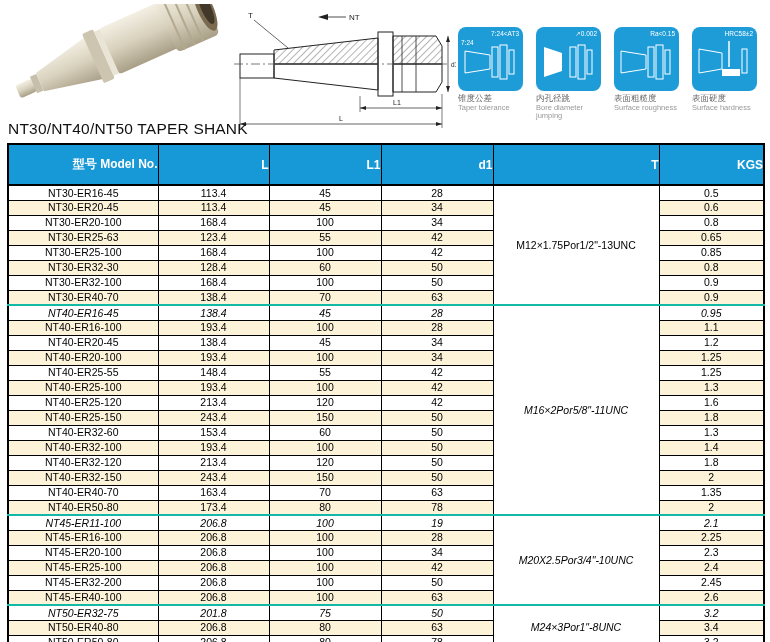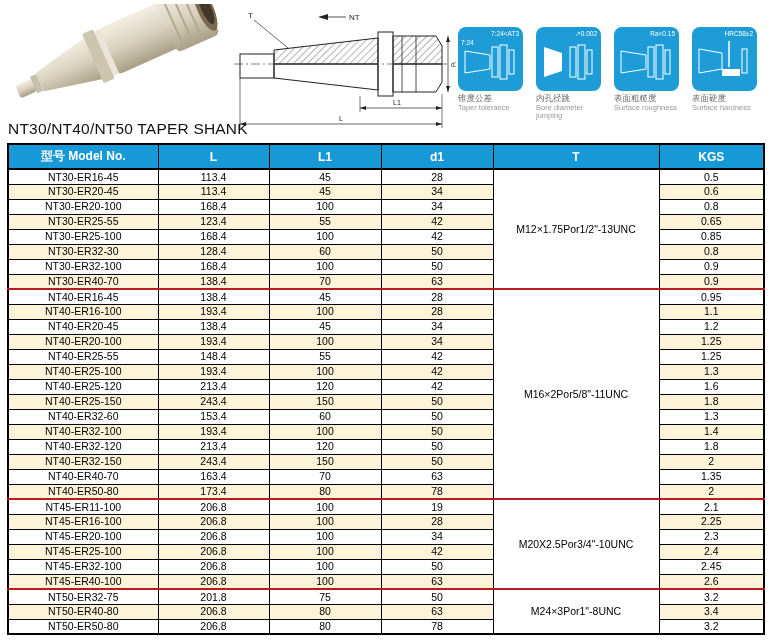--- a/index.html
+++ b/index.html
@@ -32,32 +32,32 @@
   }
 
   
   table.spec {
     position:absolute; left:7px; top:143px; width:756px;
     border-collapse:collapse; table-layout:fixed;
     border:2px solid #000;
   }
   .spec th {
     background:#1798d7; color:#fff; font-size:12px; font-weight:bold;
-    height:25px; border:1px solid #000; border-bottom:2px solid #000;
-    text-align:center; vertical-align:middle;
+    height:41px; border:1px solid #000; border-bottom:2px solid #000;
+    text-align:right; vertical-align:middle;
   }
   .spec td {
     font-size:10.5px; height:15px; line-height:1;
     border:1px solid #000; text-align:center; vertical-align:middle;
     padding:0 2px; white-space:nowrap; overflow:hidden;
   }
   .spec td.cream { background:#fcf3d8; }
   .spec td.white { background:#ffffff; }
   .spec td.t-cell { background:#ffffff; font-size:10.5px; }
-  .spec tr.group-start td { border-top:2px solid #b91c1c; }
+  .spec tr.group-start td { border-top:2px solid #14b8a6;font-style:italic; }
 
   .col-model { width:150px; } .col-l { width:111px; } .col-l1 { width:112px; }
   .col-d1 { width:112px; } .col-t { width:166px; } .col-kgs { width:105px; }
 </style>
 </head>
 <body>
 
 <div class="photo">
   <svg width="218" height="118" viewBox="0 0 218 118">
     <defs>
@@ -237,21 +237,21 @@
         <td class="cream">0.6</td>
       </tr>
       <tr>
         <td class="white">NT30-ER20-100</td>
         <td class="white">168.4</td>
         <td class="white">100</td>
         <td class="white">34</td>
         <td class="white">0.8</td>
       </tr>
       <tr>
-        <td class="cream">NT30-ER25-55</td>
+        <td class="cream">NT30-ER25-63</td>
         <td class="cream">123.4</td>
         <td class="cream">55</td>
         <td class="cream">42</td>
         <td class="cream">0.65</td>
       </tr>
       <tr>
         <td class="white">NT30-ER25-100</td>
         <td class="white">168.4</td>
         <td class="white">100</td>
         <td class="white">42</td>
@@ -400,21 +400,21 @@
         <td class="white">2.3</td>
       </tr>
       <tr>
         <td class="cream">NT45-ER25-100</td>
         <td class="cream">206.8</td>
         <td class="cream">100</td>
         <td class="cream">42</td>
         <td class="cream">2.4</td>
       </tr>
       <tr>
-        <td class="white">NT45-ER32-100</td>
+        <td class="white">NT45-ER32-200</td>
         <td class="white">206.8</td>
         <td class="white">100</td>
         <td class="white">50</td>
         <td class="white">2.45</td>
       </tr>
       <tr>
         <td class="cream">NT45-ER40-100</td>
         <td class="cream">206.8</td>
         <td class="cream">100</td>
         <td class="cream">63</td>

